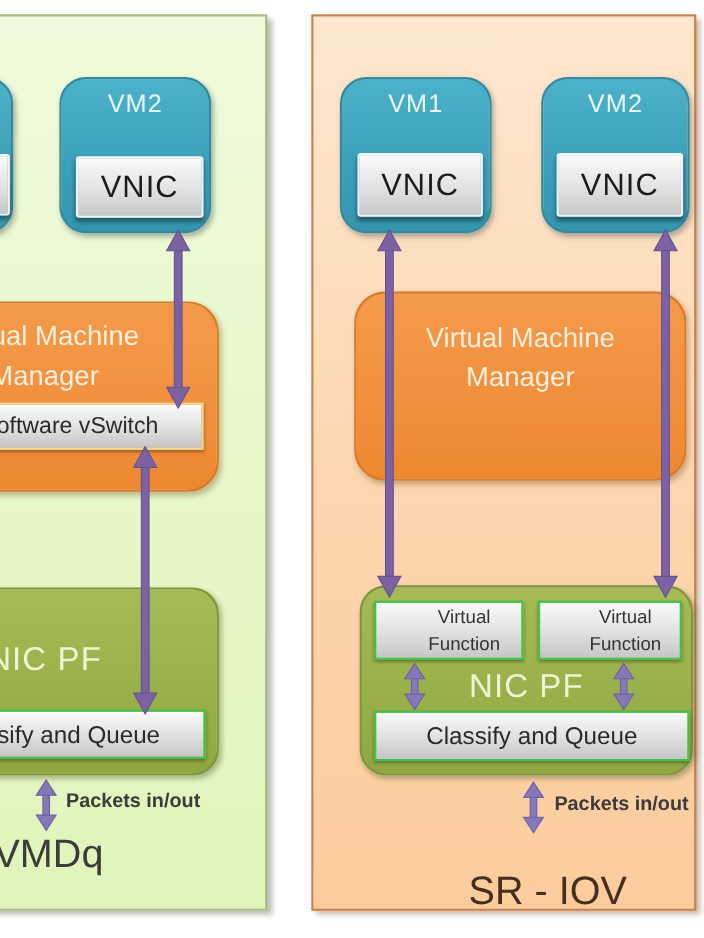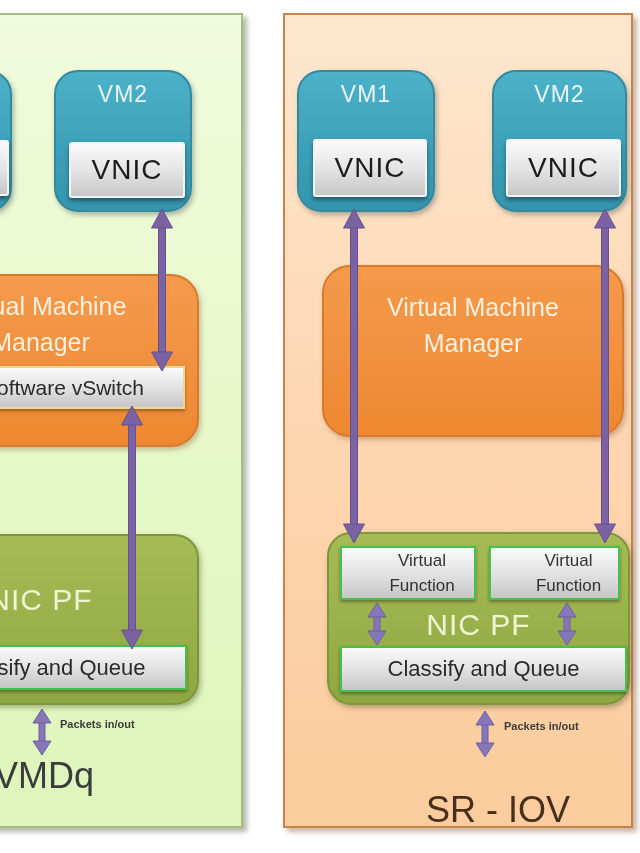--- a/index.html
+++ b/index.html
@@ -37,21 +37,21 @@
 
   
   .graybar{background:linear-gradient(180deg,#fafafa 0%,#e0e0e0 55%,#c6c6c6 100%);
     display:flex;align-items:center;justify-content:center;color:#2a2a2a;
     box-shadow:0 2px 3px rgba(0,0,0,.35);z-index:3;}
   .vswitch{border:2px solid #e9da93;font-size:21px;}
   .greenbar{border:2px solid #43c24b;}
   .classify{font-size:22px;}
   .vf{font-size:17px;line-height:1.5;text-align:center;color:#333333;z-index:4;padding-left:28px;}
 
-  .packets{font-weight:bold;font-size:11px;color:#3b3b3b;white-space:nowrap;z-index:3;}
+  .packets{font-weight:bold;font-size:18px;color:#3b3b3b;white-space:nowrap;z-index:3;}
   .caption{font-size:36px;text-align:center;white-space:nowrap;z-index:3;}
   .caption-vmdq{color:#3c3c3c;}
   .caption-sriov{color:#46301d;margin-top:32px;}
 
   .arrow{z-index:5;}
 </style>
 </head>
 <body>
 
 <div class="stage">
@@ -108,21 +108,21 @@
         <polygon points="11,47 2,33 20,33"></polygon>
       </g>
     </svg>
 
     <div class="abs packets" style="left:178px;top:703px;">Packets in/out</div>
     <div class="abs caption caption-vmdq" style="left:62px;top:740px;width:200px;">VMDq</div>
   </section>
 
   <section class="panel panel-sriov">
 
-    <div class="abs vm" style="left:12px;top:55px;width:138px;height:142px;">
+    <div class="abs vm" style="left:24px;top:55px;width:138px;height:142px;">
       <div class="vm-label">VM1</div>
       <div class="vnic" style="left:14px;top:67px;width:110px;height:54px;">
         <span>VNIC</span>
       </div>
     </div>
 
     <div class="abs vm" style="left:207px;top:55px;width:135px;height:142px;">
       <div class="vm-label">VM2</div>
       <div class="vnic" style="left:12px;top:67px;width:111px;height:54px;">
         <span>VNIC</span>

